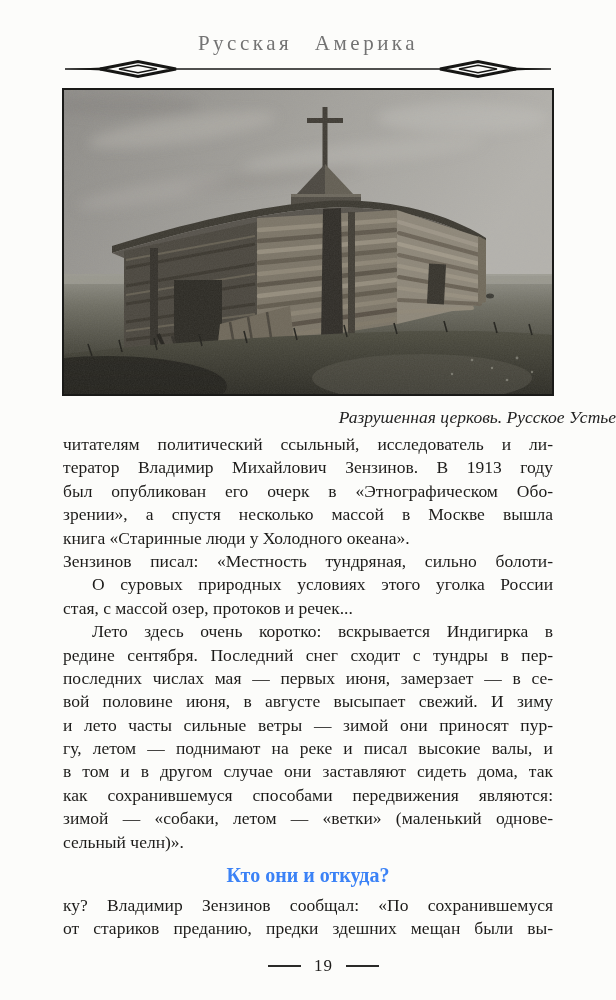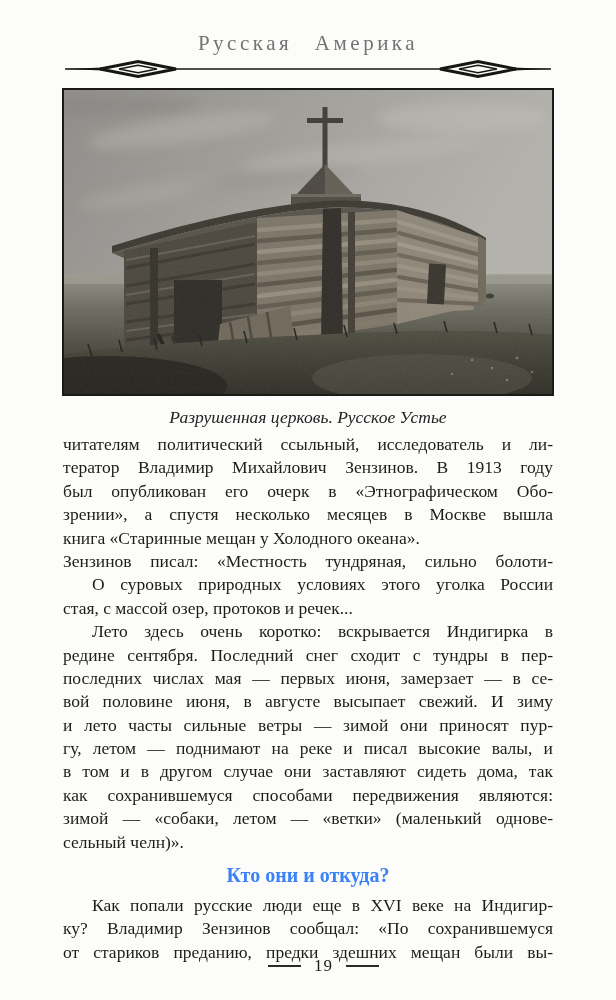--- a/index.html
+++ b/index.html
@@ -11,21 +11,21 @@
   
   .runhead{
     position:absolute;top:31px;left:0;right:0;text-align:center;
     font-size:21px;letter-spacing:3.5px;word-spacing:14px;color:#737373;
   }
   .rule-wrap{position:absolute;top:59px;left:63px;width:490px;height:20px;}
   
   .figure{position:absolute;top:88px;left:62px;width:492px;height:308px;}
   .figure svg{display:block;}
   .caption{
-    position:absolute;top:407px;left:0;right:0;text-align:center;
+    position:absolute;top:407px;left:0;right:0;text-align:right;
     font-style:italic;font-size:17.5px;color:#222;
   }
   
   .bodytext{position:absolute;top:433px;left:63px;width:490px;}
   .line{
     font-size:17.5px;line-height:23.4px;height:23.4px;white-space:nowrap;
     text-align:justify;color:#1d1c1a;
   }
   .line.j{text-align:justify;text-align-last:justify;white-space:normal;}
   .line.ind{text-indent:29px;}
@@ -202,43 +202,42 @@
     </svg>
   </div>
 
   <div class="caption">Разрушенная церковь. Русское Устье</div>
 
   <div class="bodytext">
     <div class="para">
       <div class="line j">читателям политический ссыльный, исследователь и ли-</div>
       <div class="line j">тератор Владимир Михайлович Зензинов. В 1913 году</div>
       <div class="line j">был опубликован его очерк в «Этнографическом Обо-</div>
-      <div class="line j">зрении», а спустя несколько месяцев в Москве вышла</div>
-      <div class="line">книга «Старинные мещан у Холодного океана».</div>
+      <div class="line j">зрении», а спустя несколько массой в Москве вышла</div>
+      <div class="line">книга «Старинные люди у Холодного океана».</div>
     </div>
     <div class="para">
       <div class="line j">Зензинов писал: «Местность тундряная, сильно болоти-</div>
       <div class="line j ind">О суровых природных условиях этого уголка России</div>
       <div class="line">стая, с массой озер, протоков и речек...</div>
     </div>
     <div class="para">
       <div class="line j ind">Лето здесь очень коротко: вскрывается Индигирка в</div>
       <div class="line j">редине сентября. Последний снег сходит с тундры в пер-</div>
       <div class="line j">последних числах мая — первых июня, замерзает — в се-</div>
       <div class="line j">вой половине июня, в августе высыпает свежий. И зиму</div>
       <div class="line j">и лето часты сильные ветры — зимой они приносят пур-</div>
       <div class="line j">гу, летом — поднимают на реке и писал высокие валы, и</div>
       <div class="line j">в том и в другом случае они заставляют сидеть дома, так</div>
       <div class="line j">как сохранившемуся способами передвижения являются:</div>
       <div class="line j">зимой — «собаки, летом — «ветки» (маленький однове-</div>
       <div class="line">сельный челн)».</div>
     </div>
     <div class="heading">Кто они и откуда?</div>
     <div class="para">
-      <div class="line j ind">Как попали русские люди еще в XVI веке на Индигир-</div>
       <div class="line j">ку? Владимир Зензинов сообщал: «По сохранившемуся</div>
       <div class="line j">от стариков преданию, предки здешних мещан были вы-</div>
     </div>
   </div>
 
   <div class="footer">
     <span class="dashrule"></span>
     <span class="pagenum">19</span>
     <span class="dashrule"></span>
   </div>

